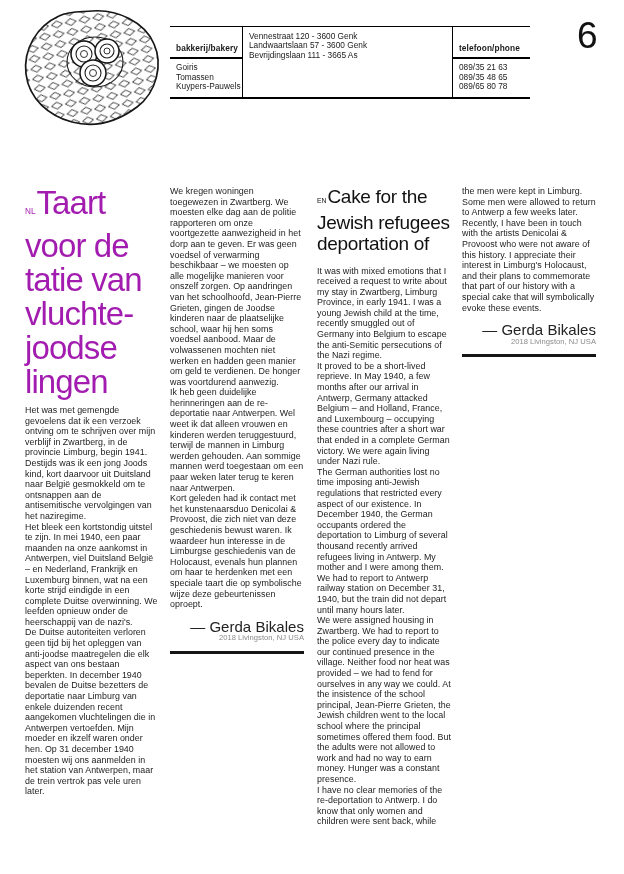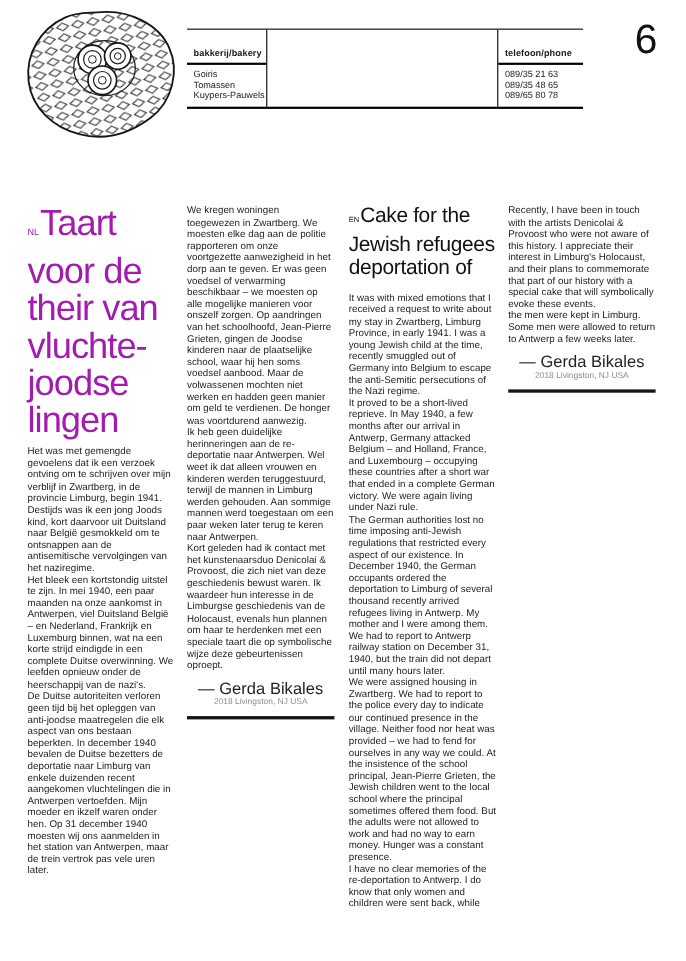--- a/index.html
+++ b/index.html
@@ -56,21 +56,21 @@
     font-size: 33px; line-height: 34px; letter-spacing: -0.9px;
     color: #a21caf; margin-bottom: 6px;
   }
   .title-en {
     font-size: 19px; line-height: 21.5px; letter-spacing: -0.3px;
     color: #111; margin-bottom: 11px;
   }
   .lang-tag { font-size: 8.2px; letter-spacing: 0; margin-right: 1px; }
   .title-en .lang-tag { font-size: 6.8px; }
 
-  .sig { margin-top: 12px; text-align: center; }
+  .sig { margin-top: 12px; text-align: right; }
   .sig-name { font-size: 15px; color: #222; }
   .sig-loc { font-size: 7.6px; color: #8b8b8b; margin-top: 1px; }
   .rule { height: 3px; background: #151515; margin-top: 7px; }
 </style>
 </head>
 <body>
 
 <svg class="cake" width="152" height="136" viewBox="0 0 152 136" aria-hidden="true">
   <defs>
     <pattern id="lat" width="14" height="10" patternUnits="userSpaceOnUse" patternTransform="rotate(-10 76 64)">
@@ -103,38 +103,43 @@
 <div class="htable">
   <div class="hcol c1">
     <div class="hhead">bakkerij/bakery</div>
     <div class="hbody">
       <div>Goiris</div>
       <div>Tomassen</div>
       <div>Kuypers-Pauwels</div>
     </div>
   </div>
   <div class="hcol c2">
+    <div class="hbody">
+      <div>Vennestraat 120 - 3600 Genk</div>
+      <div>Landwaartslaan 57 - 3600 Genk</div>
+      <div>Bevrijdingslaan 111 - 3665 As</div>
+    </div>
   </div>
   <div class="hcol c3">
     <div class="hhead">telefoon/phone</div>
     <div class="hbody">
       <div>089/35 21 63</div>
       <div>089/35 48 65</div>
       <div>089/65 80 78</div>
     </div>
   </div>
 </div>
 
 <div class="pagenum">6</div>
 
 <div class="col" id="col1">
   <div class="title-nl">
     <div><span class="lang-tag">NL</span><span>Taart</span></div>
     <div>voor de</div>
-    <div>their van</div>
+    <div>tatie van</div>
     <div>vluchte-</div>
     <div>joodse</div>
     <div>lingen</div>
   </div>
   <p>Het was met gemengde gevoelens dat ik een verzoek ontving om te schrijven over mijn verblijf in Zwartberg, in de provincie Limburg, begin 1941. Destijds was ik een jong Joods kind, kort daarvoor uit Duitsland naar België gesmokkeld om te ontsnappen aan de antisemitische vervolgingen van het naziregime.</p>
   <p>Het bleek een kortstondig uitstel te zijn. In mei 1940, een paar maanden na onze aankomst in Antwerpen, viel Duitsland België – en Nederland, Frankrijk en Luxemburg binnen, wat na een korte strijd eindigde in een complete Duitse overwinning. We leefden opnieuw onder de heerschappij van de nazi's.</p>
   <p>De Duitse autoriteiten verloren geen tijd bij het opleggen van anti-joodse maatregelen die elk aspect van ons bestaan beperkten. In december 1940 bevalen de Duitse bezetters de deportatie naar Limburg van enkele duizenden recent aangekomen vluchtelingen die in Antwerpen vertoefden. Mijn moeder en ikzelf waren onder hen. Op 31 december 1940 moesten wij ons aanmelden in het station van Antwerpen, maar de trein vertrok pas vele uren later.</p>
 </div>
 
 <div class="col" id="col2">
@@ -155,20 +160,20 @@
     <div>deportation of</div>
   </div>
   <p>It was with mixed emotions that I received a request to write about my stay in Zwartberg, Limburg Province, in early 1941. I was a young Jewish child at the time, recently smuggled out of Germany into Belgium to escape the anti-Semitic persecutions of the Nazi regime.</p>
   <p>It proved to be a short-lived reprieve. In May 1940, a few months after our arrival in Antwerp, Germany attacked Belgium – and Holland, France, and Luxembourg – occupying these countries after a short war that ended in a complete German victory. We were again living under Nazi rule.</p>
   <p>The German authorities lost no time imposing anti-Jewish regulations that restricted every aspect of our existence. In December 1940, the German occupants ordered the deportation to Limburg of several thousand recently arrived refugees living in Antwerp. My mother and I were among them. We had to report to Antwerp railway station on December 31, 1940, but the train did not depart until many hours later.</p>
   <p>We were assigned housing in Zwartberg. We had to report to the police every day to indicate our continued presence in the village. Neither food nor heat was provided – we had to fend for ourselves in any way we could. At the insistence of the school principal, Jean-Pierre Grieten, the Jewish children went to the local school where the principal sometimes offered them food. But the adults were not allowed to work and had no way to earn money. Hunger was a constant presence.</p>
   <p>I have no clear memories of the re-deportation to Antwerp. I do know that only women and children were sent back, while</p>
 </div>
 
 <div class="col" id="col4">
+  <p>the men were kept in Limburg. Some men were allowed to return to Antwerp a few weeks later.</p>
   <p>Recently, I have been in touch with the artists Denicolai &amp; Provoost who were not aware of this history. I appreciate their interest in Limburg's Holocaust, and their plans to commemorate that part of our history with a special cake that will symbolically evoke these events.</p>
-  <p>the men were kept in Limburg. Some men were allowed to return to Antwerp a few weeks later.</p>
   <div class="sig">
     <div class="sig-name">— Gerda Bikales</div>
     <div class="sig-loc">2018 Livingston, NJ USA</div>
   </div>
   <div class="rule"></div>
 </div>
 
 </body></html>

